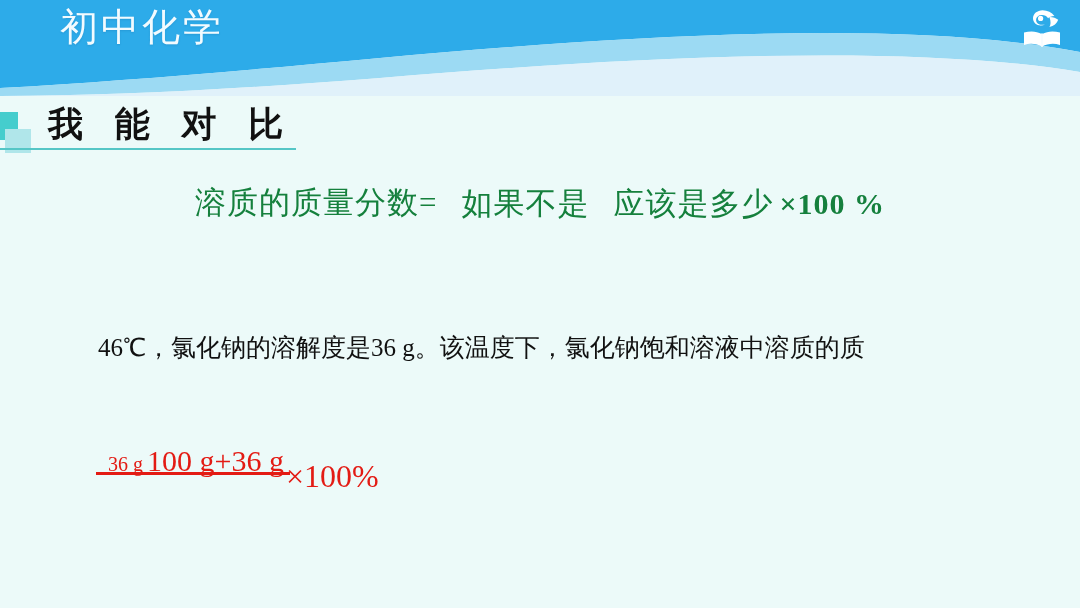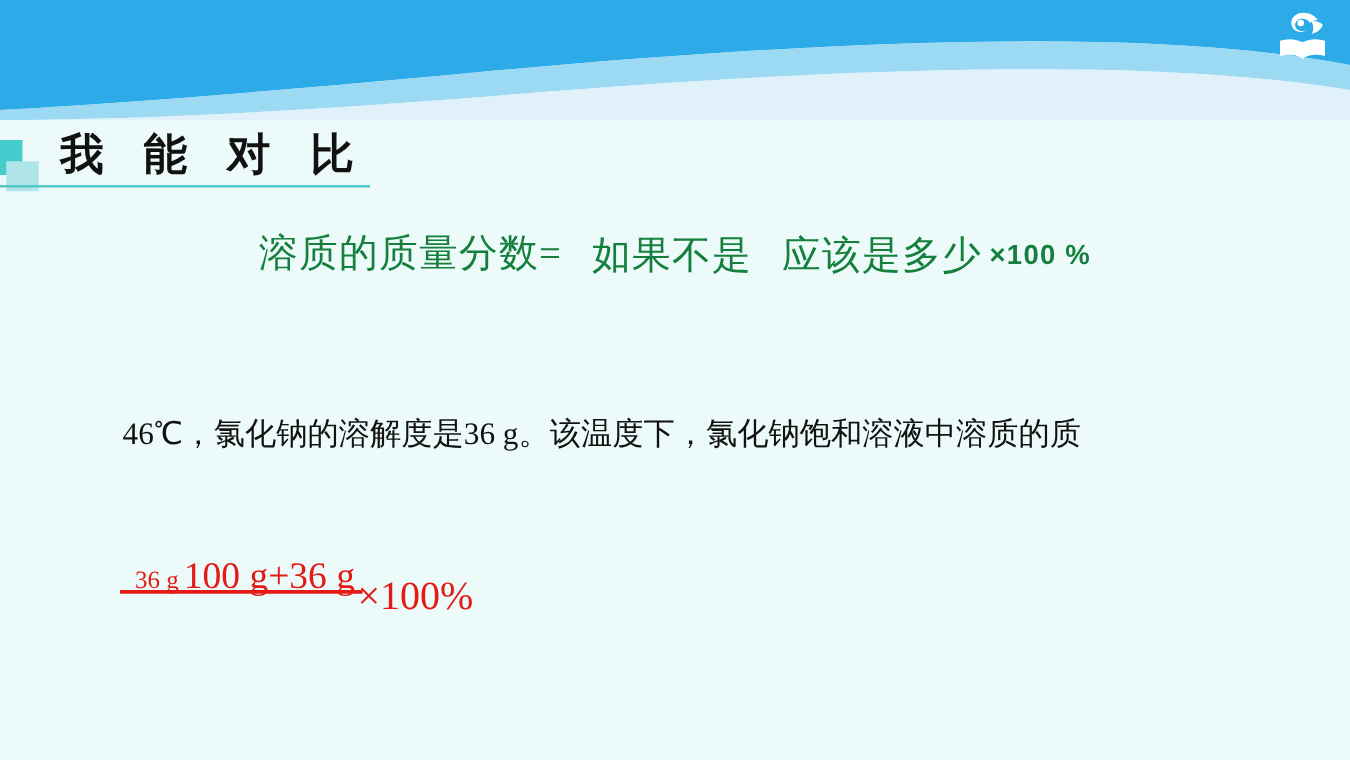--- a/index.html
+++ b/index.html
@@ -134,23 +134,23 @@
     white-space: nowrap;
     line-height: 1.12;
     padding: 0 10px;
   }
   #formula-bar {
     height: 4px;
     background: #e31b14;
     margin: 1px 0 1px 0;
   }
   #formula-multiplier {
-    font-family: Liberation Sans, sans-serif;
+    font-family: Liberation Serif, serif;
     font-weight: bold;
-    font-size: 22px;
+    font-size: 30px;
     letter-spacing: 1px;
     white-space: nowrap;
     margin-left: -4px;
     align-self: center;
   }
 
   
   #question-block {
     position: absolute;
     left: 98px;
@@ -225,20 +225,21 @@
              C620,36 900,18 1080,52
              L1080,72
              C900,42 620,58 380,78
              C240,89 110,96 0,96 Z" fill="#8ed3f2" opacity="0.85"></path>
 
     <path d="M0,96 C110,96 240,89 380,78
              C620,58 900,42 1080,72
              L1080,96 Z" fill="#dff0fa" opacity="0.9"></path>
   </svg>
 
+  <div id="header-title">初中化学</div>
 
   <svg id="brand-logo" viewBox="0 0 44 42">
     <g fill="#ffffff">
 
       <path d="M22.6 2.2c-5.4 0-9.6 3.6-9.6 8.1 0 4.1 3.3 7.2 7.8 7.2 1.6 0 3-0.4 4.2-1.1
                -1.1 0.3-2.1 0.4-3.1 0.4-3.4 0-5.8-2-5.8-4.8 0-2.9 2.5-5 5.9-5
                2.6 0 4.6 1.1 6.1 3.3 1.3-1.4 3.5-2.2 6.3-2.3-2.7-3.6-6.8-5.8-11.8-5.8z"></path>
       <circle cx="20.6" cy="10.4" r="2.6"></circle>
       <path d="M29.4 8.9c3.6-0.1 6.6 0.9 8.8 2.9-1.2 3.7-4.4 6.4-8.8 7.3
                1.4-2.2 1.7-5.3 0-10.2z"></path>

